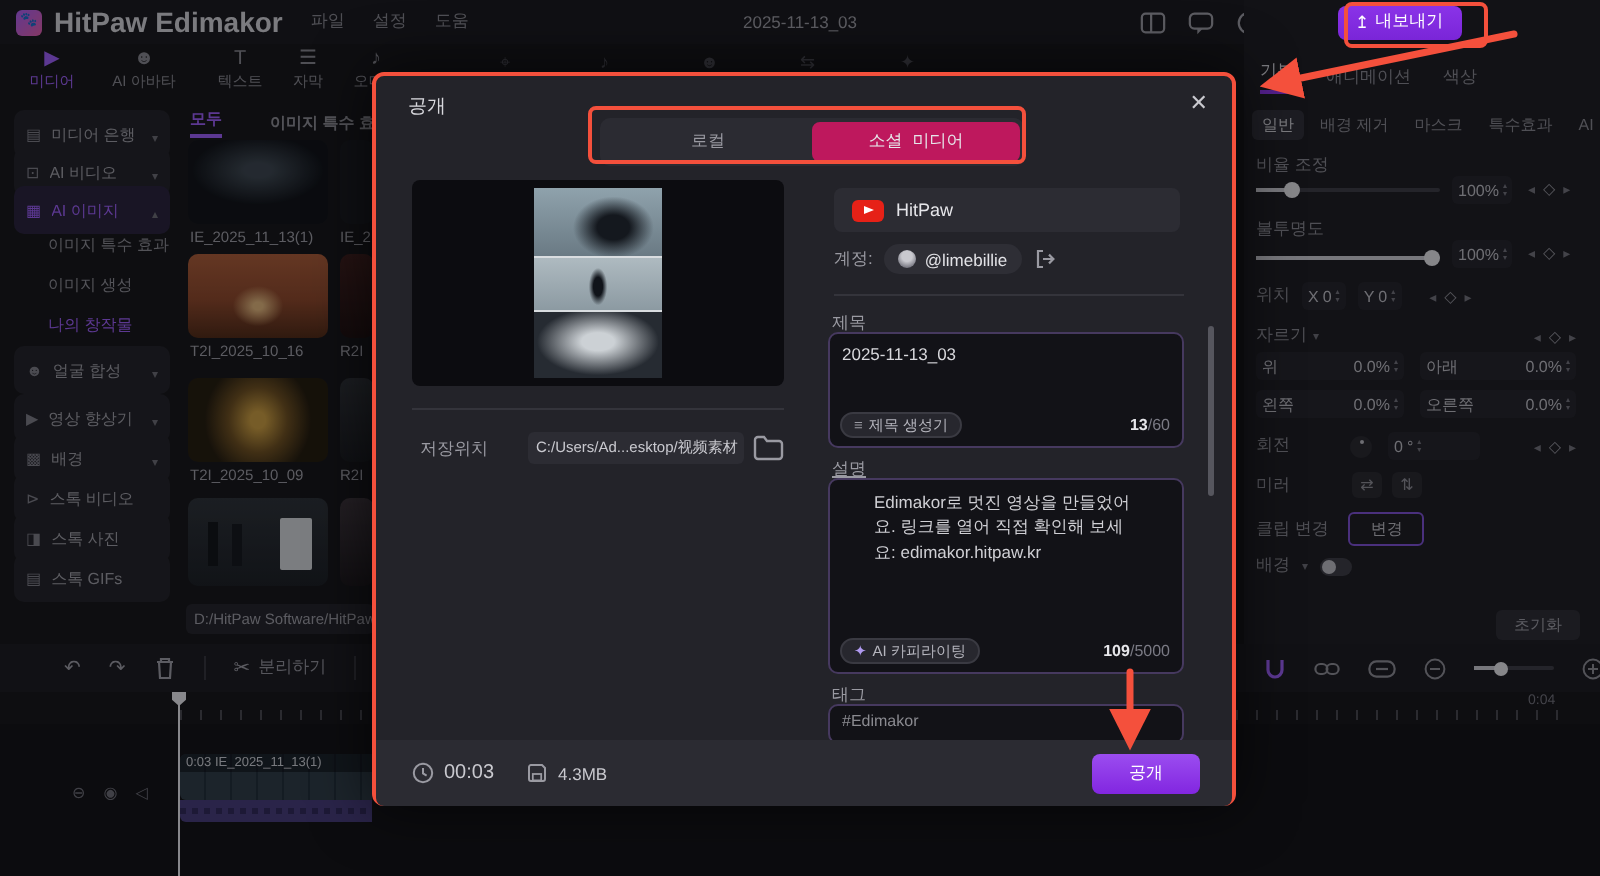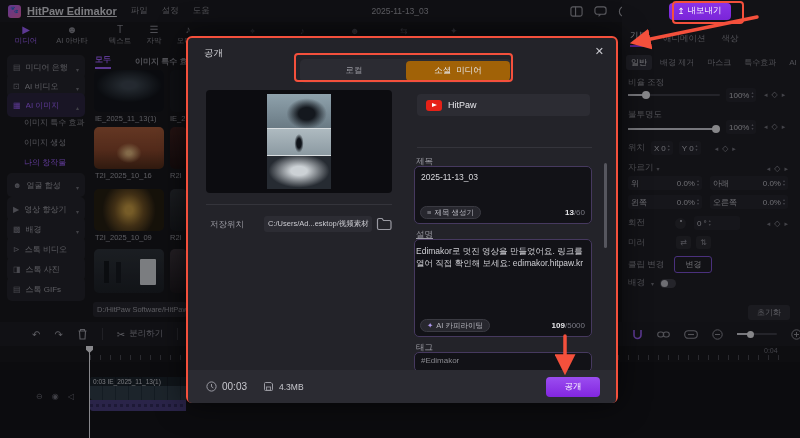--- a/index.html
+++ b/index.html
@@ -9,21 +9,21 @@
   .abs { position:absolute; }
   .row { position:absolute; display:flex; align-items:center; }
   .txt { color:#8f8f98; font-size:8.5px; white-space:nowrap; }
   .dim { color:#6f6f78; }
 
   
   .titlebar { position:absolute; left:0; top:0; width:800px; height:22px; background:#18181c; display:flex; align-items:center; }
   .logo { width:13px; height:13px; border-radius:3px; margin-left:8px;
           background:linear-gradient(135deg,#a55cf0,#e05ca8); position:relative; }
   .logo::after{ content:"🐾"; font-size:7px; position:absolute; left:2px; top:1px; color:#fff;}
-  .appname { color:#cfcfd5; font-size:11px; font-weight:bold; margin-left:6px;text-decoration:underline; }
+  .appname { color:#cfcfd5; font-size:14px; font-weight:bold; margin-left:6px; }
   .menuitem { color:#84848c; font-size:8.5px; margin-left:14px; }
   .proj-title { position:absolute; left:50%; transform:translateX(-50%); color:#9a9aa2; font-size:8.5px; }
   .tb-ic { width:13px; height:13px; margin-left:11px; }
   .avatar { width:15px; height:15px; border-radius:50%; margin-left:11px;
             background:radial-gradient(circle at 50% 40%, #4a4a52 30%, #26262c 75%); border:1px solid #3a3a42;}
   .export-btn { position:relative; z-index:6; margin-left:12px; width:62px; height:17px; border-radius:4px;
             background:linear-gradient(180deg,#8a33e8,#7a25d8); display:flex; align-items:center; justify-content:center;
             color:#fff; font-size:8.5px; gap:3px;}
   .winctl { color:#b9b9c0; font-size:9px; margin-left:13px; }
 
@@ -101,21 +101,21 @@
                 clip-path:polygon(0 0,100% 0,100% 55%,50% 100%,0 55%); }
 
   
   .overlay { position:absolute; inset:0; background:rgba(6,6,9,.42); z-index:4; }
   .dialog { position:absolute; left:186px; top:36px; width:432px; height:367px; background:#232329; border-radius:6px;
             border:2px solid #f4503c; z-index:10; box-shadow:0 0 30px rgba(0,0,0,.65); }
   .dlg-close { position:absolute; right:12px; top:7px; color:#c9c9cf; font-size:11px; }
   .seg { position:absolute; left:112px; top:21px; width:212px; height:24px; background:#2b2b32; border-radius:5px;
          display:flex; padding:2px; }
   .seg .s { flex:1; display:flex; align-items:center; justify-content:center; font-size:8.5px; color:#9a9aa2; border-radius:4px;font-family:Liberation Mono, monospace; }
-  .seg .s.active { background:#a16207; color:#e6e6ea; }
+  .seg .s.active { background:#be185d; color:#e6e6ea; }
   .preview { position:absolute; left:18px; top:52px; width:186px; height:103px; background:#0c0c10; border-radius:4px;
              display:flex; align-items:center; justify-content:center; }
   .vframe { width:64px; height:95px; display:flex; flex-direction:column; gap:1px; background:#d9dde0; }
   .vframe > div { width:100%; }
   .f1 { height:34px; background:radial-gradient(45% 65% at 62% 58%, #14181e 28%, rgba(20,24,30,0) 70%), linear-gradient(#8fa2ac,#6a7a84); }
   .f2 { height:26px; background:radial-gradient(9% 45% at 50% 55%, #10141a 40%, rgba(16,20,26,0) 80%), linear-gradient(#aebac0,#8c9aa2); }
   .f3 { height:33px; background:radial-gradient(58% 62% at 50% 45%, #ccd1d5 22%, #262b32 82%); }
   .dlg-divider { position:absolute; height:1px; background:#34343b; }
   .field-label { position:absolute; font-size:8.5px; color:#9a9aa2; white-space:nowrap; }
   .path-input { position:absolute; left:76px; top:178px; width:108px; height:16px; background:#2c2c33; border-radius:3px;
@@ -474,37 +474,47 @@
     <span class="field-label" style="left:22px; top:181px;">저장위치</span>
     <div class="path-input">C:/Users/Ad...esktop/视频素材</div>
     <svg class="folder-btn" viewBox="0 0 16 16">
         <path d="M1.5 4 a1.5 1.5 0 0 1 1.5-1.5 h3 l1.5 2 h6 a1.5 1.5 0 0 1 1.5 1.5 v6 a1.5 1.5 0 0 1 -1.5 1.5 h-10.5 a1.5 1.5 0 0 1 -1.5 -1.5 z" fill="none" stroke="#9a9aa2" stroke-width="1.2"></path>
       </svg>
 
     <div class="yt-box">
       <span class="yt-ic"></span>
       <span style="font-size:9px; color:#e6e6ea;">HitPaw</span>
     </div>
+    <div class="row" style="left:229px; top:84px; gap:6px;">
+      <span style="font-size:8.5px; color:#9a9aa2;">계정:</span>
+      <span class="acct-pill">
+        <span class="acct-av"></span>
+        <span style="font-size:8.5px; color:#e2e2e6;">@limebillie</span>
+      </span>
+      <svg width="11" height="11" viewBox="0 0 11 11">
+          <path d="M4.5 1.5 H2 V9.5 H4.5 M4.5 5.5 H9.5 M7.5 3.3 L9.7 5.5 L7.5 7.7" fill="none" stroke="#9a9aa2" stroke-width="1.1"></path>
+        </svg>
+    </div>
     <div class="dlg-divider" style="left:229px; top:109px; width:175px;"></div>
 
     <span class="field-label" style="left:228px; top:118px;">제목</span>
     <div class="tbox-input" style="top:128px; height:58px;">
       <div style="padding:5px 6px; font-size:8.5px; color:#d8d8dc;">2025-11-13_03</div>
       <div style="position:absolute; left:5px; right:6px; bottom:4px; display:flex; align-items:center;">
         <span class="chip">
           <span style="color:#9a9aa2;">≡</span>
           <span>제목 생성기</span>
         </span>
         <span class="cnt" style="margin-left:auto;"><b>13</b><span>/60</span></span>
       </div>
     </div>
 
     <span class="field-label" style="left:228px; top:191px;text-decoration:underline;">설명</span>
     <div class="tbox-input" style="top:201px; height:98px;">
-      <div style="padding:5px 1px; font-size:8.5px; line-height:1.45; color:#cfcfd4;">Edimakor로 멋진 영상을 만들었어요. 링크를 열어 직접 확인해 보세요: edimakor.hitpaw.kr</div>
+      <div style="padding:5px 22px; font-size:8.5px; line-height:1.45; color:#cfcfd4;">Edimakor로 멋진 영상을 만들었어요. 링크를 열어 직접 확인해 보세요: edimakor.hitpaw.kr</div>
       <div style="position:absolute; left:5px; right:6px; bottom:4px; display:flex; align-items:center;">
         <span class="chip">
           <span style="color:#b09af0;">✦</span>
           <span>AI 카피라이팅</span>
         </span>
         <span class="cnt" style="margin-left:auto;"><b>109</b><span>/5000</span></span>
       </div>
     </div>
 
     <span class="field-label" style="left:228px; top:304px;">태그</span>

